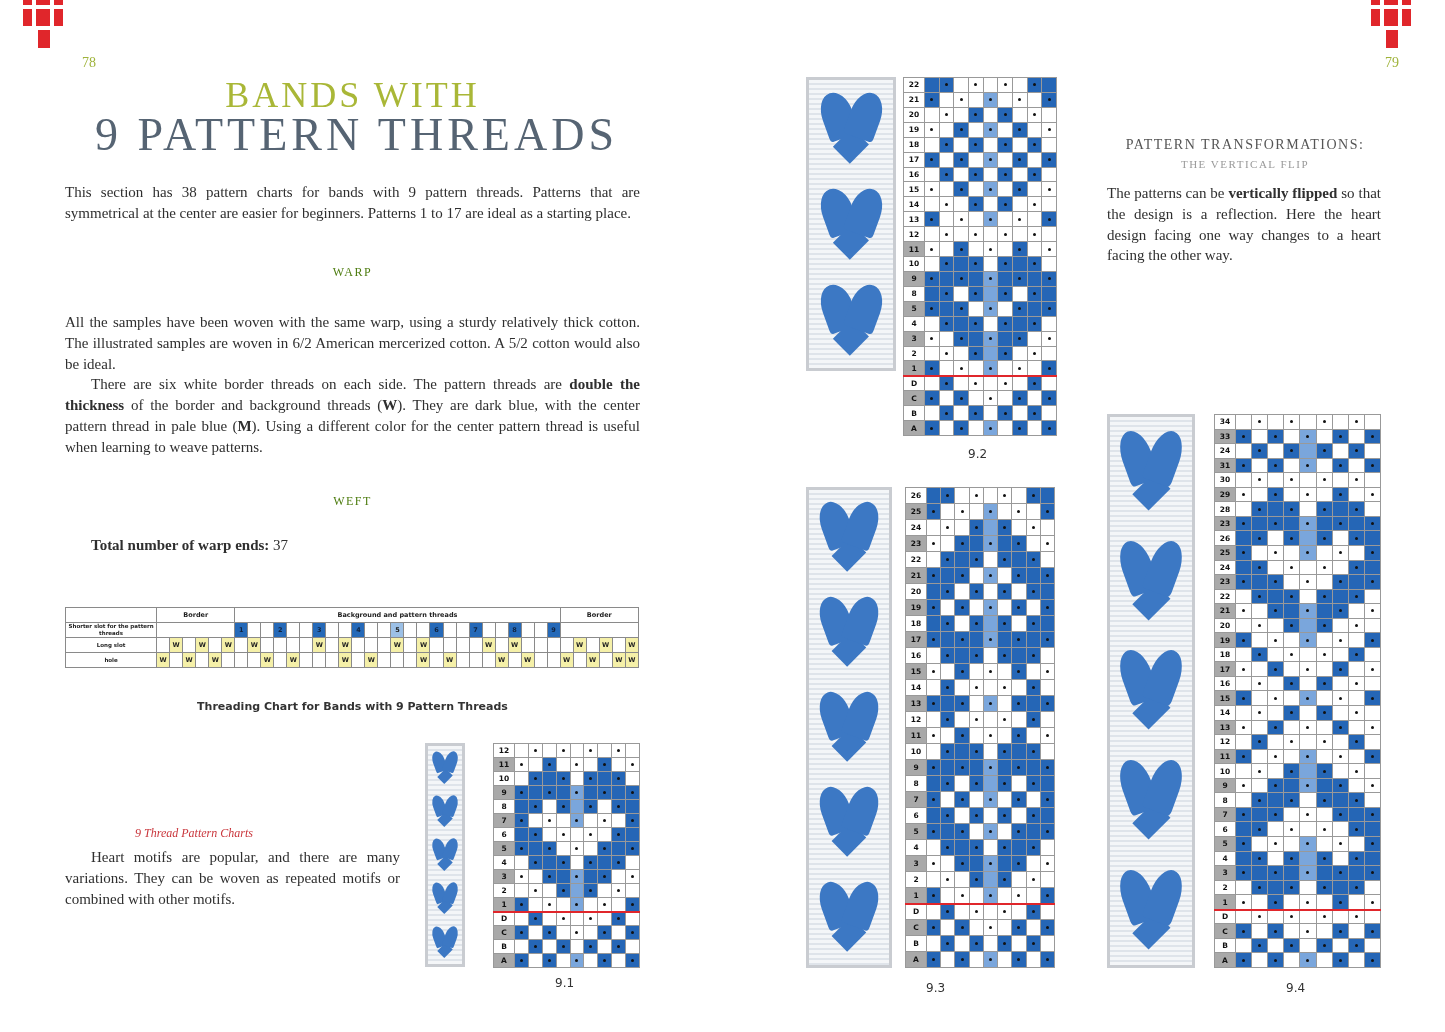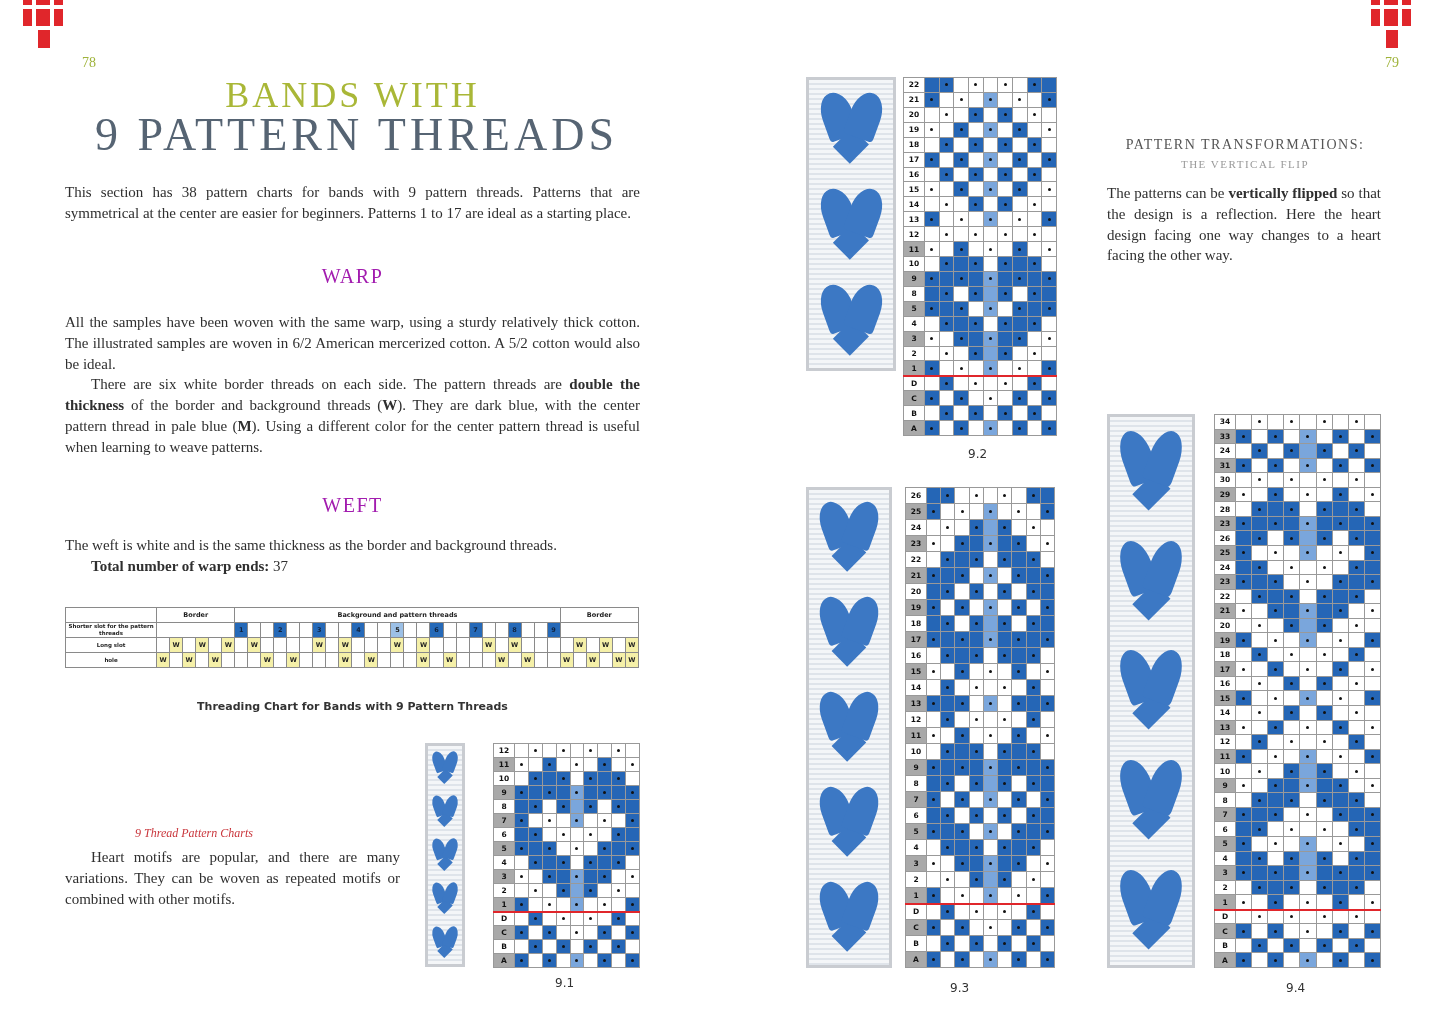--- a/index.html
+++ b/index.html
@@ -5,21 +5,21 @@
   html,body{margin:0;padding:0;background:#fff;}
   body{width:1445px;height:1032px;position:relative;overflow:hidden;font-family:"DejaVu Serif",serif;color:#2b2b2b;}
   .logo{position:absolute;width:58px;height:52px;}
   .logo .sq{position:absolute;background:#e0262b;}
   .pageno{position:absolute;font-family:"Liberation Serif",serif;font-size:14px;color:#9fb33a;}
   .title1{position:absolute;left:60px;width:585px;top:74px;text-align:center;font-family:"Liberation Serif",serif;font-size:36px;letter-spacing:3px;color:#a9b737;}
   .title2{position:absolute;left:64px;width:585px;top:108px;text-align:center;font-family:"Liberation Serif",serif;font-size:46px;letter-spacing:4px;color:#566473;}
   .body{position:absolute;font-family:"Liberation Serif",serif;font-size:15px;line-height:20.8px;color:#2f2f2f;text-align:justify;}
   .body p{margin:0;}
   .indent{text-indent:26px;}
-  .h2{position:absolute;font-family:"Liberation Serif",serif;font-size:20px;letter-spacing:1.5px;color:#a21caf;text-align:center;}
+  .h2{position:absolute;font-family:"Liberation Serif",serif;font-size:12px;letter-spacing:1.5px;color:#4d7c0f;text-align:center;}
   .script{position:absolute;font-family:"Liberation Serif",serif;font-style:italic;font-size:12px;color:#c9353b;}
   table.thread{position:absolute;border-collapse:collapse;font-family:"DejaVu Sans",sans-serif;font-size:6.5px;font-weight:bold;color:#222;}
   table.thread td{border:1px solid #8a8a8a;text-align:center;padding:0;height:14px;}
   table.thread td.lbl{width:76px;font-size:5.5px;line-height:7px;}
   table.thread td.c{width:10px;}
   table.thread td.w{background:#f5f0a8;}
   table.thread td.p{background:#2569b8;color:#10233f;}
   table.thread td.pl{background:#9cc0e6;}
   .caption{position:absolute;font-family:"DejaVu Sans",sans-serif;font-size:11px;font-weight:bold;color:#333;}
   .fig{position:absolute;font-family:"DejaVu Sans",sans-serif;font-size:12px;color:#333;}
@@ -74,21 +74,20 @@
 <div class="h2" style="left:65px;width:575px;top:265px;">WARP</div>
 
 <div class="body" style="left:65px;top:312px;width:575px;">
   <p>All the samples have been woven with the same warp, using a sturdy relatively thick cotton. The illustrated samples are woven in 6/2 American mercerized cotton. A 5/2 cotton would also be ideal.</p>
   <p class="indent"><span>There are six white border threads on each side. The pattern threads are </span><b>double the thickness</b><span> of the border and background threads (</span><b>W</b><span>). They are dark blue, with the center pattern thread in pale blue (</span><b>M</b><span>). Using a different color for the center pattern thread is useful when learning to weave patterns.</span></p>
 </div>
 
 <div class="h2" style="left:65px;width:575px;top:494px;">WEFT</div>
 
 <div class="body" style="left:65px;top:535px;width:575px;">
-  <p>The weft is white and is the same thickness as the border and background threads.</p>
   <p class="indent"><b>Total number of warp ends:</b> <span>37</span></p>
 </div>
 
 <table class="thread" id="threadtbl" style="left:65px;top:607px;width:574px;padding-left:32px;">
   <tbody>
       <tr>
     <td class="lbl"></td>
     <td colspan="6">Border</td>
     <td colspan="25">Background and pattern threads</td>
     <td colspan="6">Border</td>
@@ -1373,19 +1372,19 @@
     <div class="cell W"></div>
     <div class="cell l"></div>
     <div class="cell W"></div>
     <div class="cell d"></div>
     <div class="cell W"></div>
     <div class="cell d"></div>
   </div>
 
 <div class="fig" style="left:555px;top:976px;">9.1</div>
 <div class="fig" style="left:968px;top:447px;">9.2</div>
-<div class="fig" style="left:950px;top:981px;text-align:right;">9.3</div>
+<div class="fig" style="left:926px;top:981px;text-align:right;">9.3</div>
 <div class="fig" style="left:1286px;top:981px;">9.4</div>
 
 <div class="redline" style="left: 493px; width: 147px; top: 910.75px;"></div>
 <div class="redline" style="left: 903px; width: 154px; top: 375.167px;"></div>
 <div class="redline" style="left: 905px; width: 150px; top: 902.867px;"></div>
 <div class="redline" style="left: 1214px; width: 167px; top: 908.684px;"></div>
 
 </body></html>

